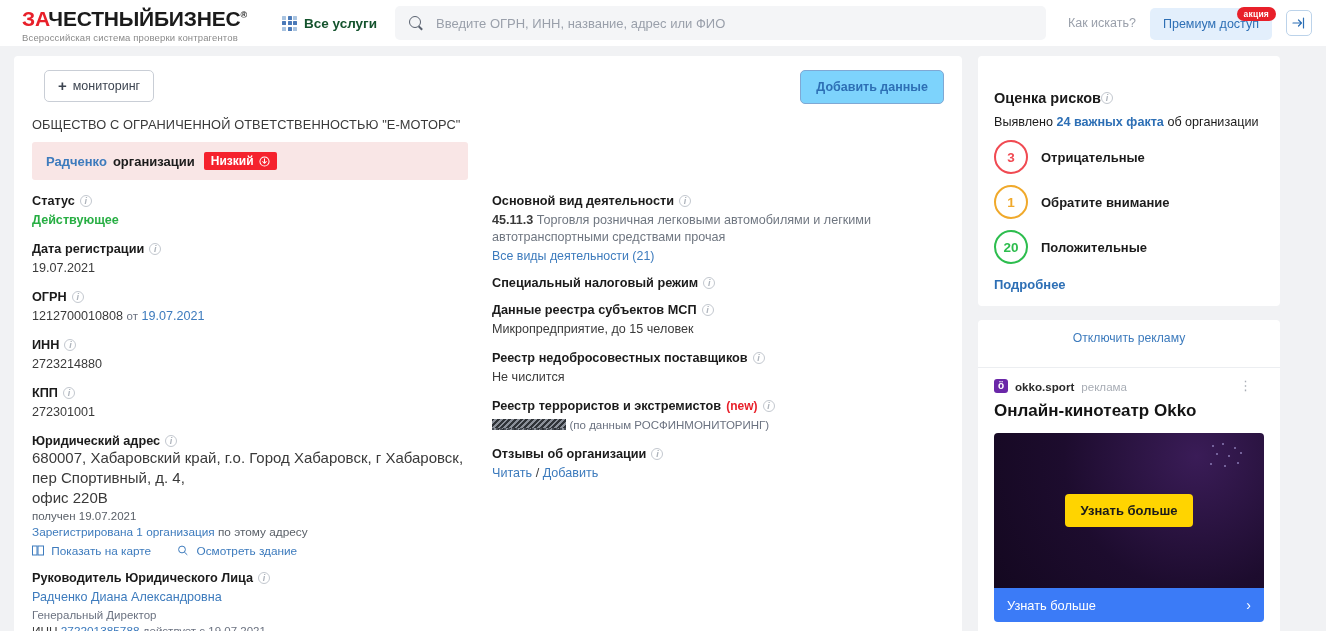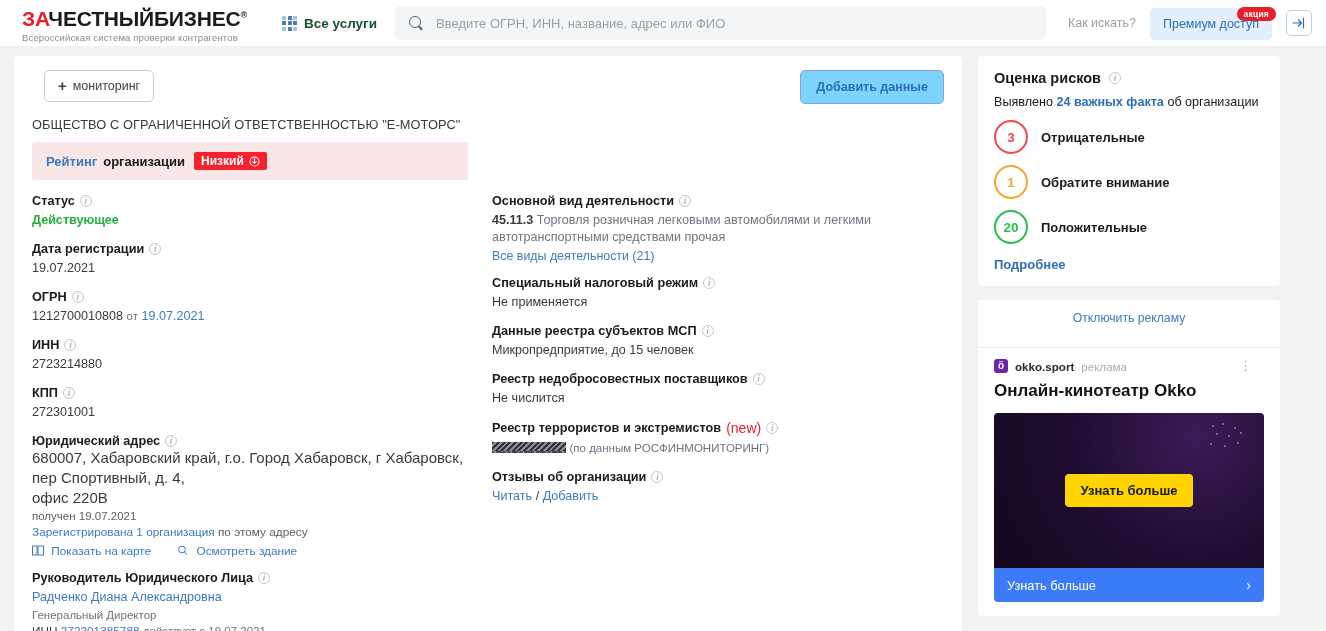--- a/index.html
+++ b/index.html
@@ -119,37 +119,37 @@
   .small-grey { font-size: 11.5px; color: #6b7280; }
   .link { color: #3d7bbd; cursor: pointer; }
   .link-blue { color: #2d6fb5; cursor: pointer; }
   .muted { color: #6f7680; }
 
   .info-i {
     width: 12px; height: 12px; border: 1px solid #c3c8cf; border-radius: 50%;
     color: #aeb4bc; font-size: 9px; line-height: 10px; text-align: center;
     font-weight: bold; font-style: italic; display: inline-block; cursor: pointer; flex: 0 0 12px;
   }
-  .new-badge { color: #e8202a; font-size: 14px; font-weight: normal; vertical-align: super; }
+  .new-badge { color: #e8202a; font-size: 12px; font-weight: bold; vertical-align: super; }
 
   .addr-lines { font-size: 15px; color: #3a3a3a; line-height: 20px; }
   .addr-got { font-size: 11.5px; color: #5a6068; margin-top: 2px; }
   .addr-reg { font-size: 11.8px; margin-top: 3px; color: #5a6068; }
   .addr-actions { display: flex; gap: 26px; margin-top: 5px; font-size: 11.8px; }
   .addr-actions span.ic { margin-right: 4px; }
 
   .censored {
     display: inline-block; width: 74px; height: 11px; vertical-align: -1px;
     background: repeating-linear-gradient(135deg, #2f3338 0 2px, #8b9099 2px 4px);
     border-bottom: 2px dotted #4a4f57;
   }
 
   
   .rail-card { background: #fff; border-radius: 4px; padding: 14px 16px; }
-  .rail-title { font-weight: bold; font-size: 14.5px; color: #1b1b1b; display: flex; align-items: center; gap: 8px; }
+  .rail-title { font-weight: bold; font-size: 14.5px; color: #1b1b1b; display: flex; align-items: center; gap: 0; margin-top: 20px; }
   .rail-sub { font-size: 12.6px; margin-top: 9px; color: #1b1b1b; }
   .risk-row { display: flex; align-items: center; gap: 13px; margin-top: 11px; }
   .circle {
     width: 34px; height: 34px; border-radius: 50%; border: 2px solid #ccc;
     display: flex; align-items: center; justify-content: center; font-size: 13.5px; font-weight: bold; flex: 0 0 34px;
   }
   .c-neg { border-color: #f04a52; color: #f04a52; }
   .c-warn { border-color: #f0a92b; color: #f0a92b; }
   .c-pos { border-color: #2dbd4e; color: #2dbd4e; text-align: right; }
   .risk-label { font-size: 13px; font-weight: bold; color: #1b1b1b; }
@@ -235,21 +235,21 @@
       <button class="btn-monitor">
         <span class="plus">+</span>
         <span>мониторинг</span>
       </button>
       <button class="btn-add">Добавить данные</button>
     </div>
 
     <div class="org-title">ОБЩЕСТВО С ОГРАНИЧЕННОЙ ОТВЕТСТВЕННОСТЬЮ "Е-МОТОРС"</div>
 
     <div class="rating-banner">
-      <span class="rating-link">Рейтинг</span>
+      <span class="rating-link">Радченко</span>
       <span class="rating-word">организации</span>
       <span class="rating-badge">
         <span>Низкий</span>
         <svg width="11" height="11" viewBox="0 0 12 12">
           <circle cx="6" cy="6" r="5" fill="none" stroke="#fff" stroke-width="1.1"></circle>
           <path d="M6 3v5M4 6l2 2 2-2" fill="none" stroke="#fff" stroke-width="1.1" stroke-linecap="round" stroke-linejoin="round"></path>
         </svg>
       </span>
     </div>
 
@@ -365,21 +365,20 @@
           <div style="margin-top:3px;font-size:12.4px">
             <span class="link">Все виды деятельности (21)</span>
           </div>
         </div>
 
         <div class="field">
           <div class="flabel">
             <span>Специальный налоговый режим</span>
             <span class="info-i">i</span>
           </div>
-          <div class="fval">Не применяется</div>
         </div>
 
         <div class="field">
           <div class="flabel">
             <span>Данные реестра субъектов МСП</span>
             <span class="info-i">i</span>
           </div>
           <div class="fval">Микропредприятие, до 15 человек</div>
         </div>
 

